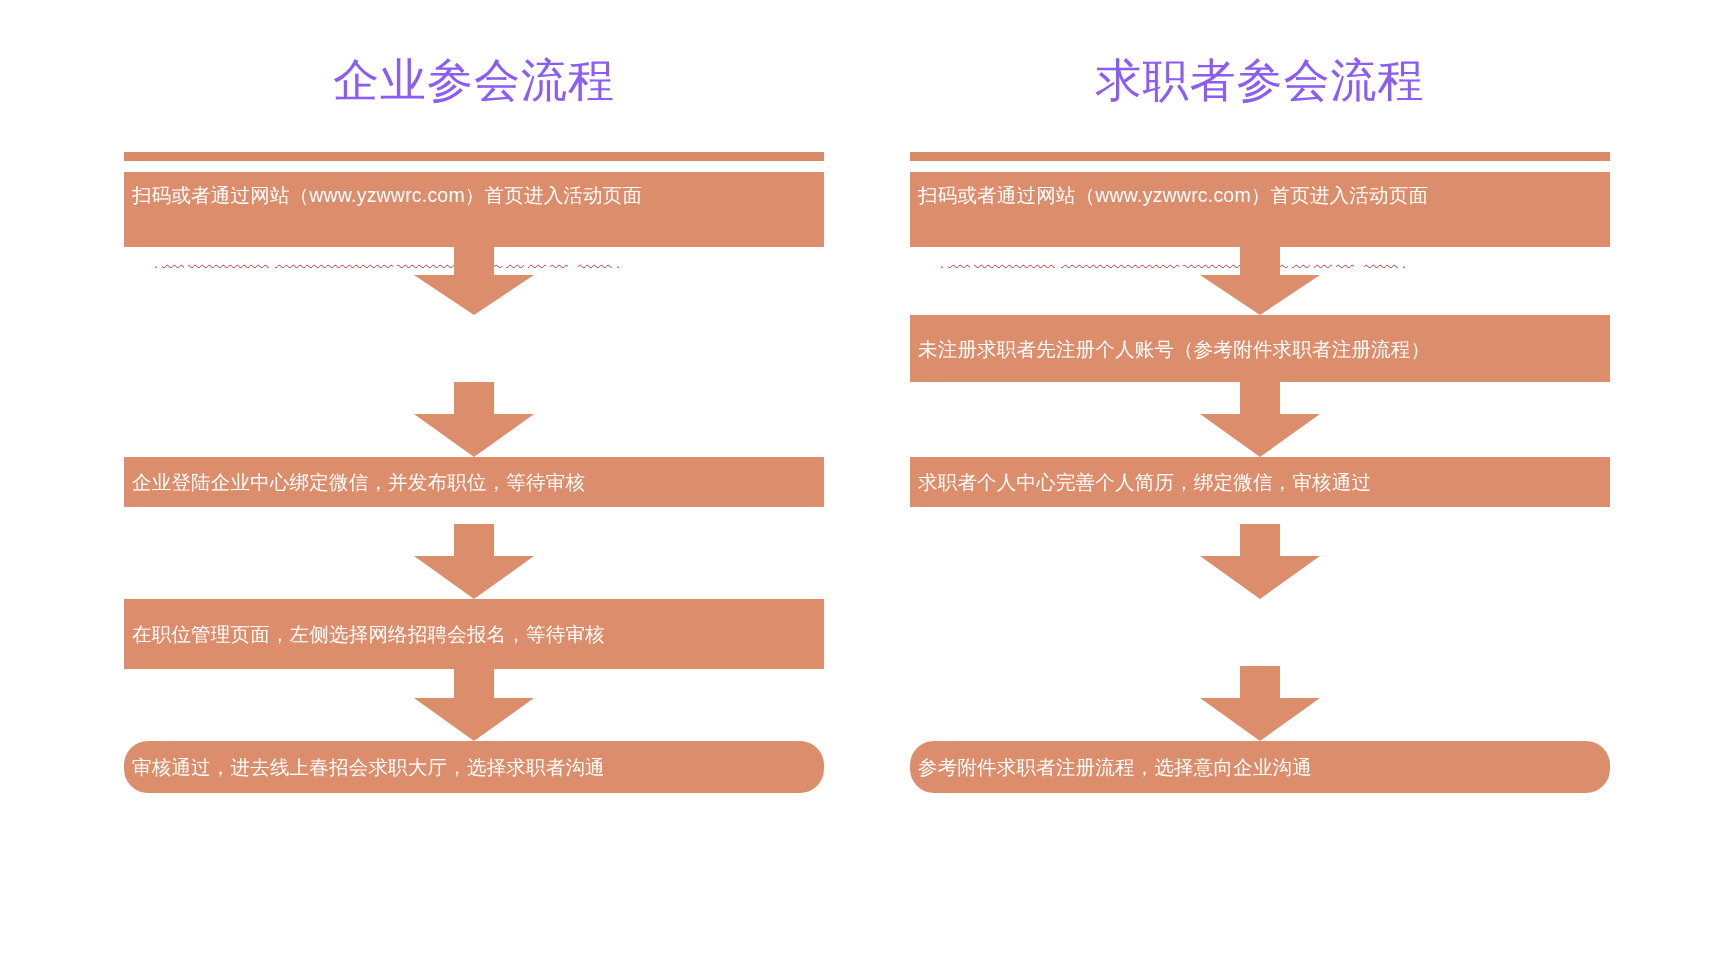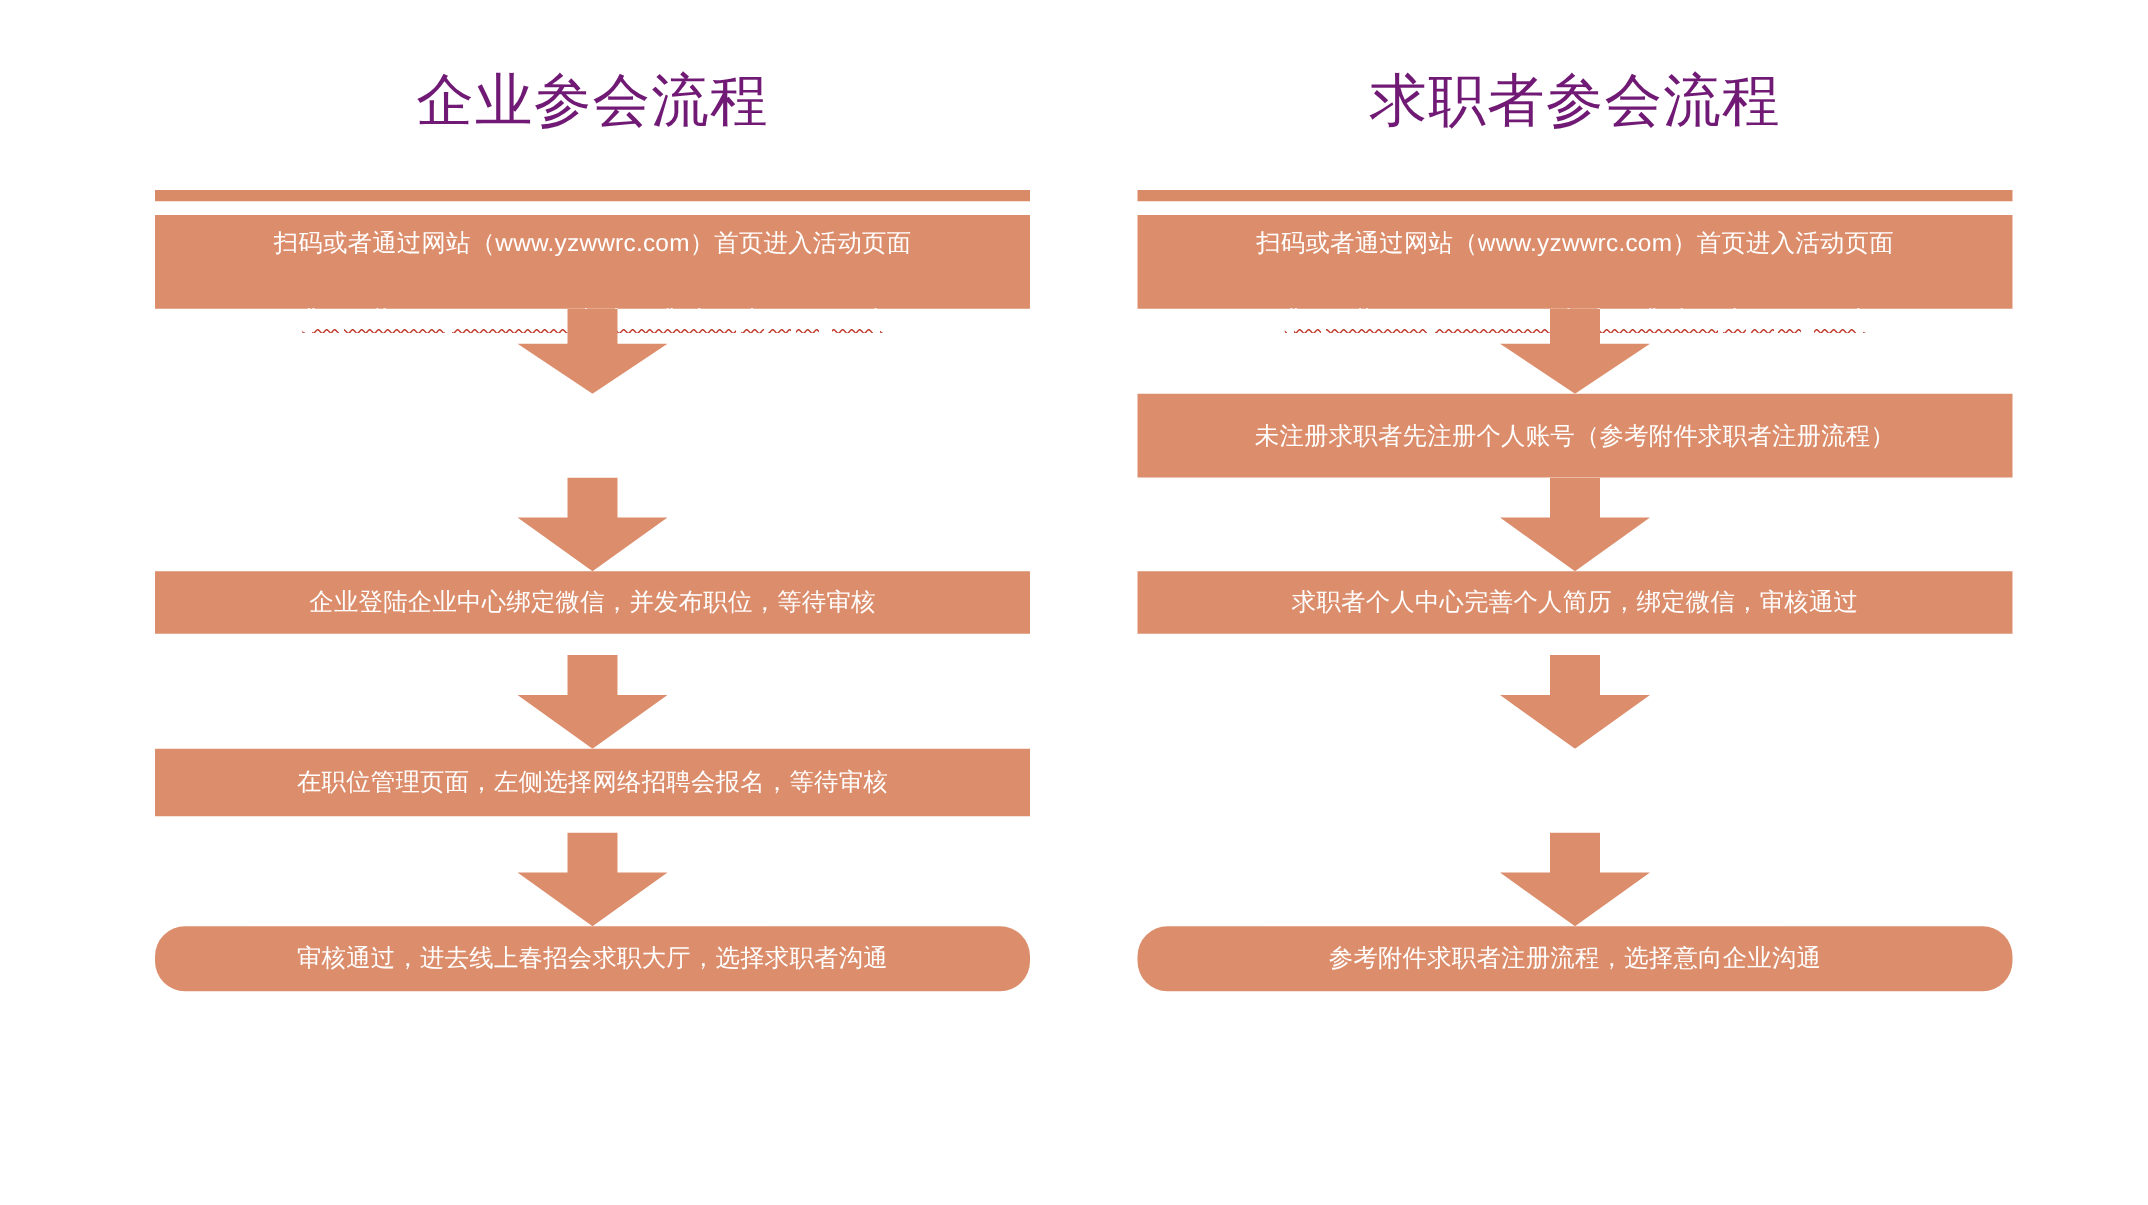--- a/index.html
+++ b/index.html
@@ -32,21 +32,21 @@
 
   .flow-title {
     position: absolute;
     top: 50px;
     left: 0;
     width: 700px;
     text-align: center;
     font-size: 46px;
     line-height: 60px;
     font-weight: 400;
-    color: #701a75;
+    color: #8b5cf6;
     letter-spacing: 1px;
     white-space: nowrap;
   }
 
   .top-rule {
     position: absolute;
     left: 0;
     top: 152px;
     width: 700px;
     height: 9px;
@@ -54,21 +54,20 @@
   }
 
   .step {
     position: absolute;
     left: 0;
     width: 700px;
     background: #dc8e6c;
     color: #ffffff;
     display: flex;
     align-items: center;
-    justify-content: center;
     text-align: center;
     box-sizing: border-box;
     padding: 0 8px;
   }
 
   .step-text {
     font-size: 19.5px;
     line-height: 30px;
     color: #ffffff;
     white-space: pre-line;
@@ -79,21 +78,21 @@
     text-decoration-style: wavy;
     text-decoration-color: #c0392b;
     text-decoration-thickness: 1px;
     text-underline-offset: 2px;
   }
 
   
   .step.s1 { top: 172px;  height: 75px;  }
   .step.s2 { top: 315px;  height: 67px;  }
   .step.s3 { top: 457px;  height: 50px;  }
-  .step.s4 { top: 599px;  height: 54px;  }
+  .step.s4 { top: 599px;  height: 70px;  }
   .step.s5 { top: 741px;  height: 52px; border-radius: 24px;  }
 
   
   .arrow {
     position: absolute;
     left: 290px;
     width: 120px;
     color: #dc8e6c;
   }
   .arrow svg { display: block; width: 120px; height: 100%; }

